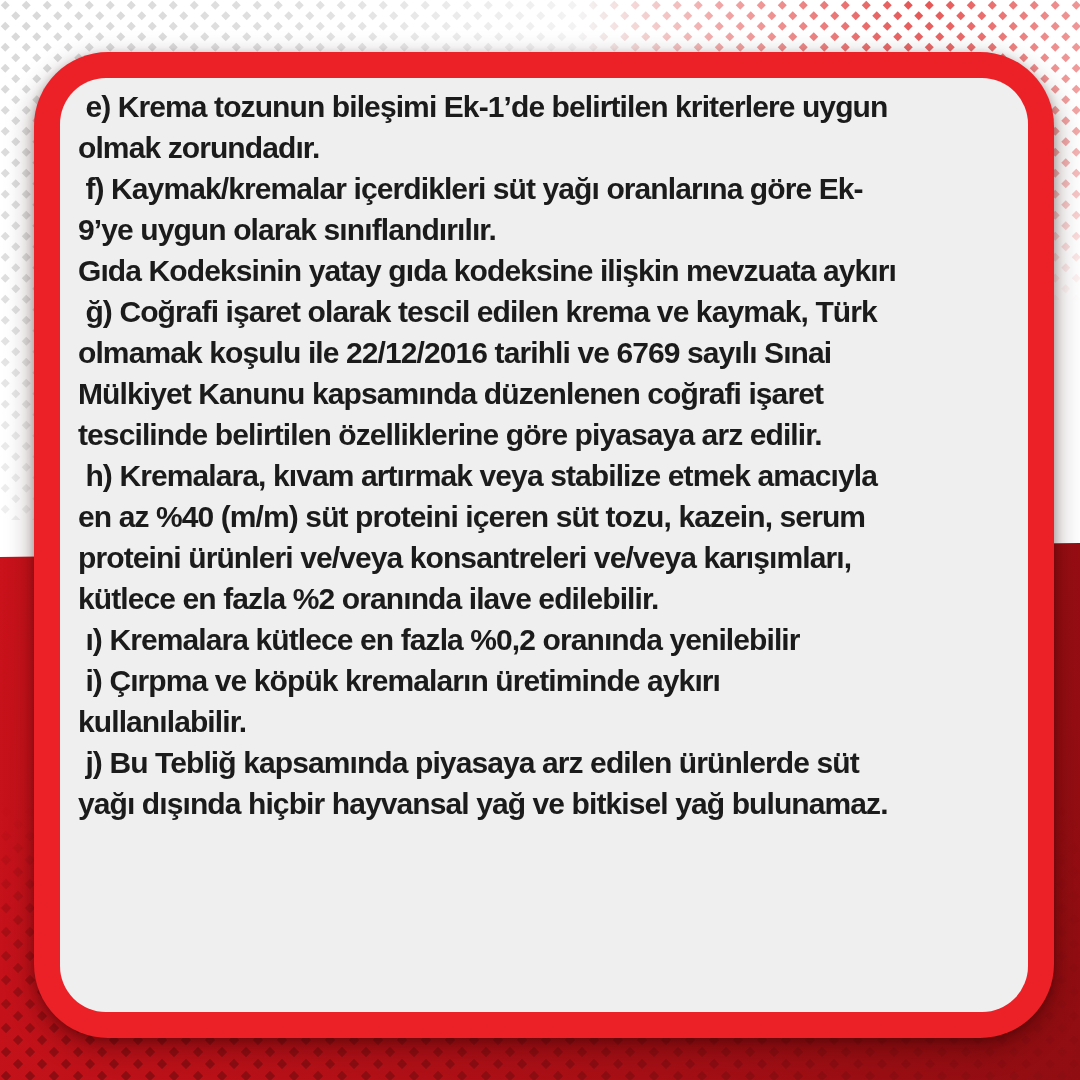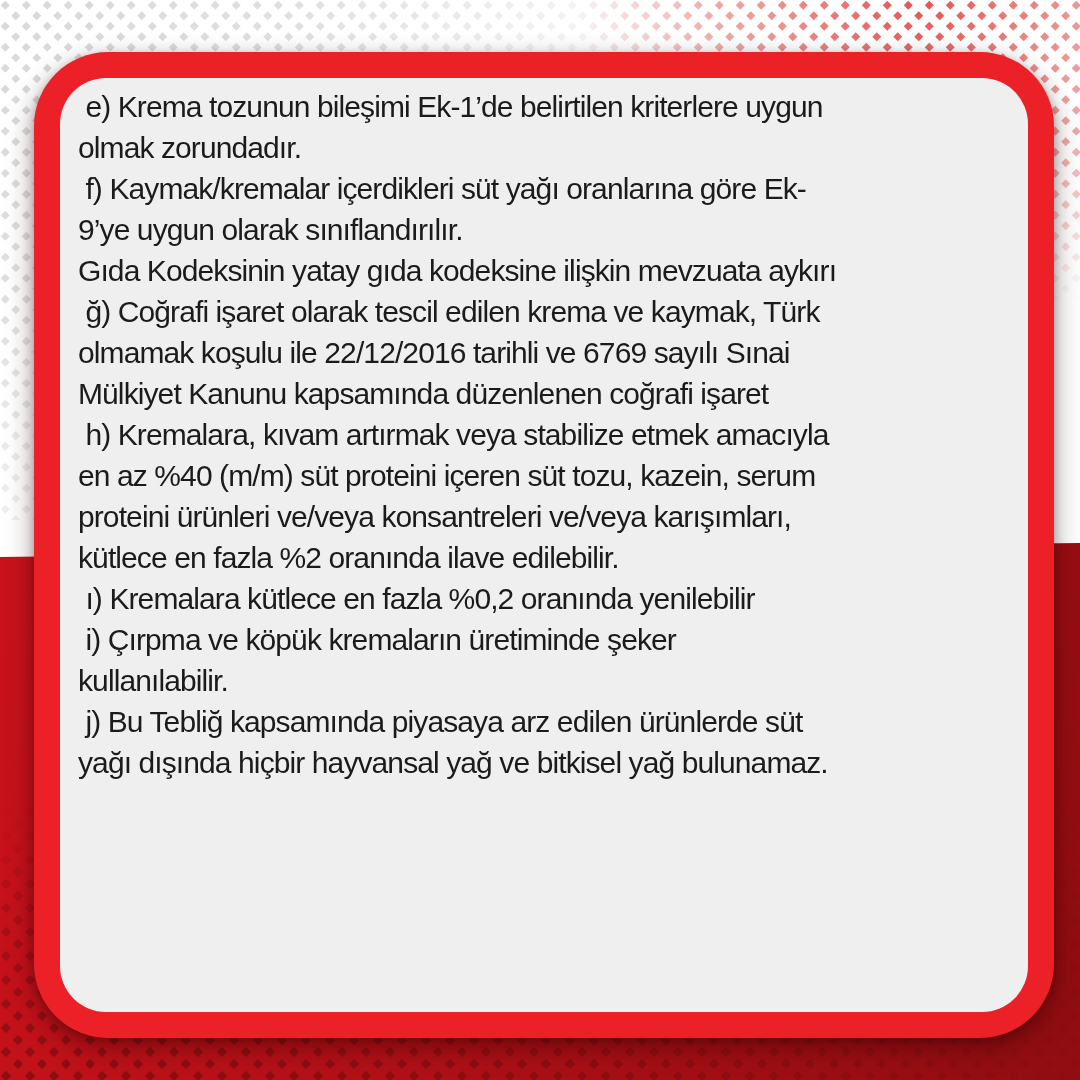--- a/index.html
+++ b/index.html
@@ -34,21 +34,21 @@
   .card-inner{
     width:100%;height:100%;
     background:#efefef;
     border-radius:46px;
     overflow:hidden;
   }
   .text-block{
     padding:8px 14px 0 18px;
     color:#1b1b1b;
     font-size:30px;
-    font-weight:400;
+    font-weight:700;
     line-height:41px;
     letter-spacing:-0.9px;
   }
   .text-block p{margin:0;padding:0;}
   .line{display:block;white-space:pre;height:41px;}
 </style>
 </head>
 <body>
 
 <div class="canvas">
@@ -123,35 +123,36 @@
           <span class="line"> f) Kaymak/kremalar içerdikleri süt yağı oranlarına göre Ek-</span>
           <span class="line">9’ye uygun olarak sınıflandırılır.</span>
         </p>
 
 
         <p>
           <span class="line">Gıda Kodeksinin yatay gıda kodeksine ilişkin mevzuata aykırı</span>
           <span class="line"> ğ) Coğrafi işaret olarak tescil edilen krema ve kaymak, Türk</span>
           <span class="line">olmamak koşulu ile 22/12/2016 tarihli ve 6769 sayılı Sınai</span>
           <span class="line">Mülkiyet Kanunu kapsamında düzenlenen coğrafi işaret</span>
+          <span class="line">tescilinde belirtilen özelliklerine göre piyasaya arz edilir.</span>
         </p>
 
         <p>
           <span class="line"> h) Kremalara, kıvam artırmak veya stabilize etmek amacıyla</span>
           <span class="line">en az %40 (m/m) süt proteini içeren süt tozu, kazein, serum</span>
           <span class="line">proteini ürünleri ve/veya konsantreleri ve/veya karışımları,</span>
           <span class="line">kütlece en fazla %2 oranında ilave edilebilir.</span>
         </p>
 
         <p>
           <span class="line"> ı) Kremalara kütlece en fazla %0,2 oranında yenilebilir</span>
         </p>
 
         <p>
-          <span class="line"> i) Çırpma ve köpük kremaların üretiminde şeker</span>
+          <span class="line"> i) Çırpma ve köpük kremaların üretiminde aykırı</span>
           <span class="line">kullanılabilir.</span>
         </p>
 
         <p>
           <span class="line"> j) Bu Tebliğ kapsamında piyasaya arz edilen ürünlerde süt</span>
           <span class="line">yağı dışında hiçbir hayvansal yağ ve bitkisel yağ bulunamaz.</span>
         </p>
 
       </div>
     </div>

